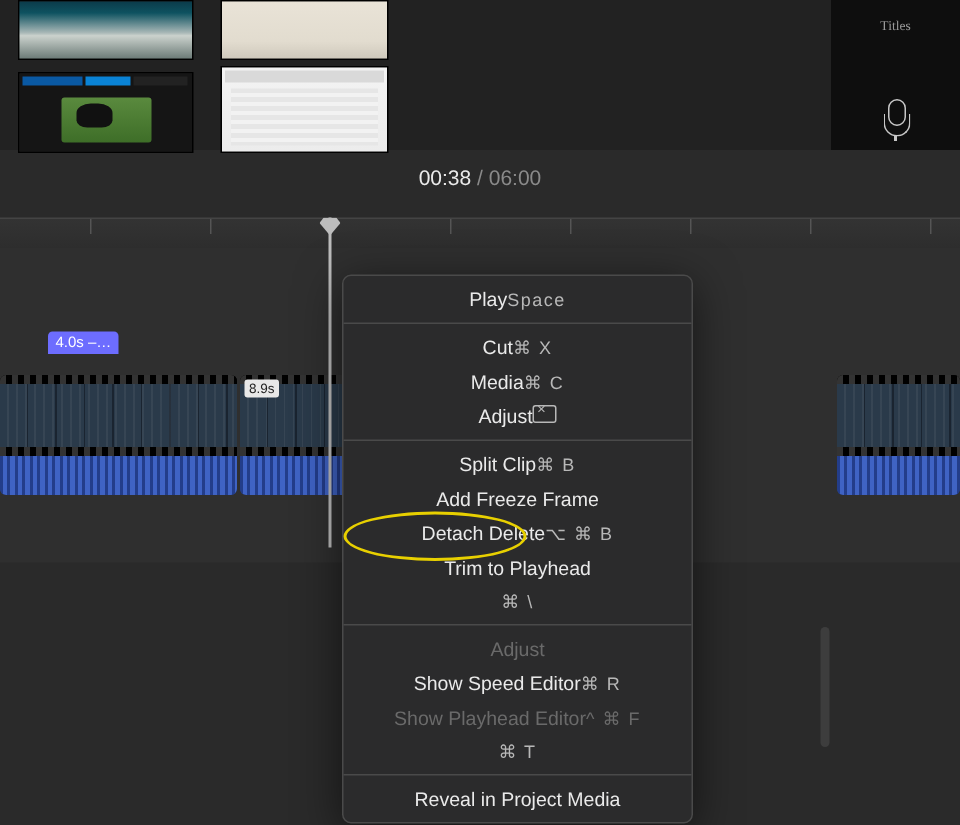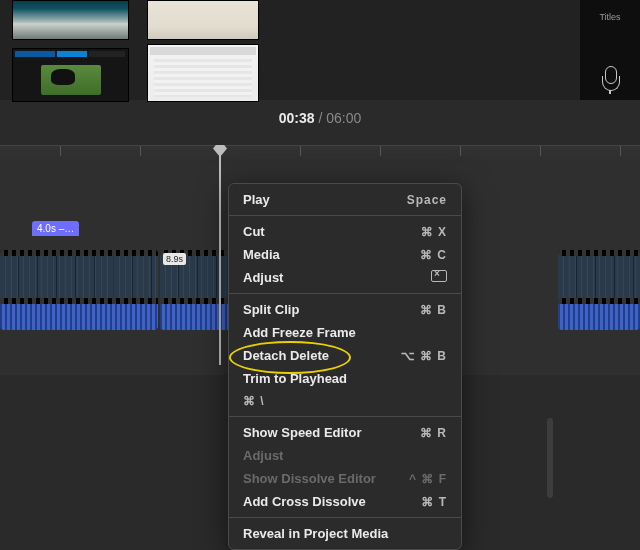--- a/index.html
+++ b/index.html
@@ -21,29 +21,29 @@
 .t3 .bar.b{left:44px;top:2px;width:30px;background:#0a83d6;}
 .t3 .bar.c{left:76px;top:2px;width:36px;background:#222;}
 .t3 .cow{position:absolute;left:28px;top:16px;width:60px;height:30px;background:linear-gradient(#5a8a3e,#3e6e28);border-radius:2px;}
 .t3 .cow::after{content:"";position:absolute;left:10px;top:4px;width:24px;height:16px;background:#111;border-radius:40% 40% 30% 30%;}
 
 .t4{left:147px;top:44px;width:110px;height:56px;}
 .t4 .fill{background:linear-gradient(#f3f3f3,#ececec);}
 .t4 .fill::before{content:"";position:absolute;left:2px;top:2px;right:2px;height:8px;background:#d9d9d9;}
 .t4 .fill::after{content:"";position:absolute;left:6px;top:14px;right:6px;bottom:4px;background:repeating-linear-gradient(#e6e6e6 0 3px,#f2f2f2 3px 6px);}
 
-.blackpanel{position:absolute;right:0;top:0;width:60px;height:100px;background:#0e0e0e;color:#bbb;text-align:center;}
+.blackpanel{position:absolute;right:0;top:0;width:86px;height:100px;background:#0e0e0e;color:#bbb;text-align:center;font-family:Liberation Serif, serif;}
 .blackpanel .lbl{font-size:9px;color:#999;margin-top:12px;}
 .mic{position:absolute;left:50%;top:66px;transform:translateX(-50%);width:16px;height:28px;}
 .mic .cap{position:absolute;left:3px;top:0;width:10px;height:16px;border:1.5px solid #c7c7c7;border-radius:6px;}
 .mic .arc{position:absolute;left:0;top:10px;width:16px;height:14px;border:1.5px solid #c7c7c7;border-top:none;border-radius:0 0 10px 10px;}
 .mic .stem{position:absolute;left:7px;top:24px;width:2px;height:4px;background:#c7c7c7;}
 
 .timecode{position:absolute;left:0;top:110px;width:640px;height:30px;text-align:center;}
-.timecode span.cur{color:#eaeaea;font-size:14px;font-weight:bold;}
+.timecode span.cur{color:#eaeaea;font-size:14px;}
 .timecode span.tot{color:#8a8a8a;font-size:14px;}
 
 .ruler{position:absolute;left:0;top:145px;width:640px;height:20px;border-top:1px solid #444;background:linear-gradient(#333,#2d2d2d);}
 .ruler .tick{position:absolute;top:0;width:1px;height:10px;background:#555;}
 .playhead{position:absolute;top:145px;width:0;height:220px;z-index:5;}
 .playhead .head{position:absolute;left:-7px;top:0;width:14px;height:12px;background:#bdbdbd;clip-path:polygon(20% 0,80% 0,100% 30%,50% 100%,0 30%);}
 .playhead .line{position:absolute;left:-1px;top:0;width:2px;height:220px;background:#bdbdbd;}
 .timeline{position:absolute;left:0;top:165px;width:640px;height:210px;background:#2f2f2f;}
 .chip{position:absolute;background:#6d6dff;color:#fff;font-size:10px;padding:2px 5px;border-radius:3px 3px 0 0;text-align:center;}
 .clip{position:absolute;top:85px;height:80px;border-radius:4px;overflow:hidden;background:#1a1a1a;}
@@ -52,21 +52,21 @@
 .clip .film::before{top:0;} .clip .film::after{bottom:0;}
 .clip .frames{position:absolute;left:0;right:0;top:6px;height:42px;background:repeating-linear-gradient(90deg,#2a3a4a 0 18px,#1a2430 18px 19px);}
 .clip .frames::before{content:"";position:absolute;inset:0;background:repeating-linear-gradient(90deg,rgba(255,255,255,0) 0 5px,rgba(200,200,200,.08) 5px 6px);}
 .clip .audio{position:absolute;left:0;right:0;top:54px;bottom:0;background:#3f63c4;}
 .clip .audio::before{content:"";position:absolute;inset:0;background:repeating-linear-gradient(90deg,rgba(12,30,90,.55) 0 2px,rgba(12,30,90,0) 2px 5px);}
 .clip .sel{position:absolute;inset:-2px;border:2px solid #f2c200;border-radius:4px;pointer-events:none;}
 .clip .badge{position:absolute;left:3px;top:3px;background:#e8e8e8;color:#222;font-size:9px;padding:1px 3px;border-radius:2px;z-index:2;}
 .scrollzone{position:absolute;right:87px;top:253px;width:6px;height:80px;background:#3d3d3d;border-radius:3px;}
 
 .menu{position:absolute;left:228px;top:183px;width:232px;background:#2b2b2c;border:1px solid #4a4a4a;border-radius:6px;padding:4px 0;box-shadow:0 6px 30px rgba(0,0,0,.55);z-index:20;}
-.mi{display:flex;justify-content:space-between;align-items:center;padding:4px 14px;font-size:13px;color:#eaeaea;white-space:nowrap;font-weight:bold;}
+.mi{display:flex;justify-content:center;align-items:center;padding:4px 14px;font-size:13px;color:#eaeaea;white-space:nowrap;}
 .mi .sc{color:#b8b8b8;font-size:12px;letter-spacing:1px;}
 .mi.dis{color:#6a6a6a;}
 .mi.dis .sc{color:#6a6a6a;}
 .sep{height:1px;margin:4px 0;background:#4a4a4a;}
 .highlight{position:absolute;border:2px solid #e8d000;border-radius:50%/50%;pointer-events:none;z-index:25;}
 
 .delglyph{display:inline-block;width:14px;height:10px;border:1px solid #b8b8b8;border-radius:2px;position:relative;}
 .delglyph::before{content:"×";position:absolute;left:2px;top:-3px;color:#b8b8b8;font-size:10px;}
 </style>
 </head>
@@ -180,34 +180,33 @@
       <span class="sc">⌥ ⌘ B</span>
     </div>
     <div class="mi" id="mi-trim">
       <span>Trim to Playhead</span>
       <span class="sc"></span>
     </div>
     <div class="mi" id="mi-trimmer">
       <span class="sc">⌘ \</span>
     </div>
     <div class="sep"></div>
+    <div class="mi dis" id="mi-adjust">
+      <span>Adjust</span>
+      <span class="sc"></span>
+    </div>
     <div class="mi" id="mi-speed">
       <span>Show Speed Editor</span>
       <span class="sc">⌘ R</span>
     </div>
-    <div class="mi dis" id="mi-adjust">
-      <span>Adjust</span>
-      <span class="sc"></span>
-    </div>
     <div class="mi dis" id="mi-cinematic">
-      <span>Show Dissolve Editor</span>
+      <span>Show Playhead Editor</span>
       <span class="sc">^ ⌘ F</span>
     </div>
     <div class="mi" id="mi-dissolve">
-      <span>Add Cross Dissolve</span>
       <span class="sc">⌘ T</span>
     </div>
     <div class="sep"></div>
     <div class="mi" id="mi-reveal">
       <span>Reveal in Project Media</span>
       <span class="sc"></span>
     </div>
   </div>
 <div class="highlight" id="hl" style="left: 229px; top: 341px; width: 118px; height: 29px;"></div>
 

